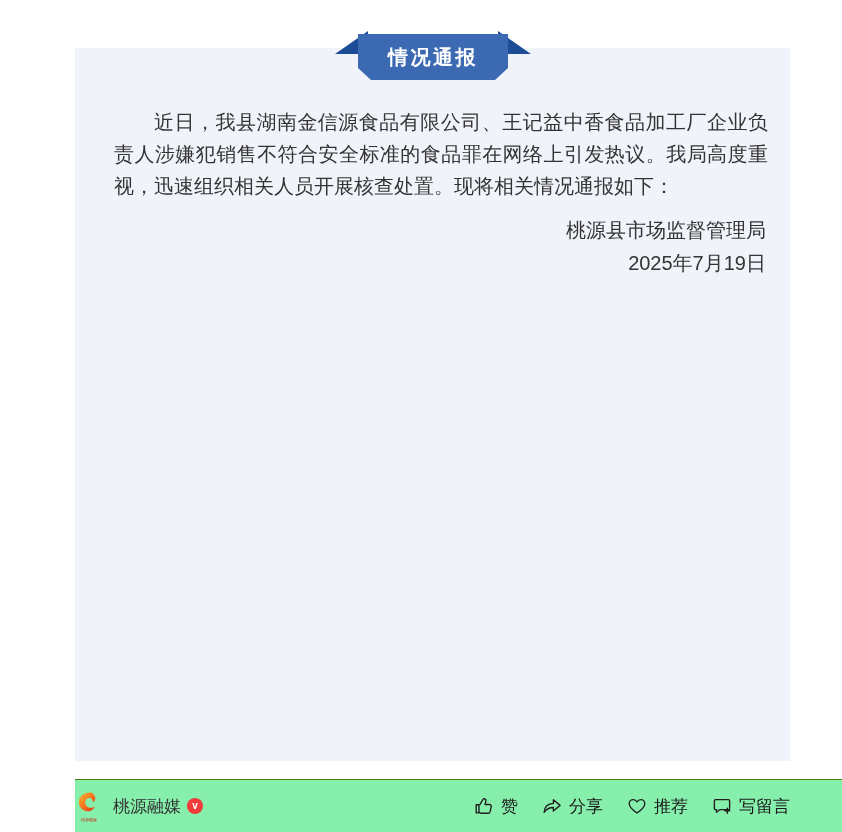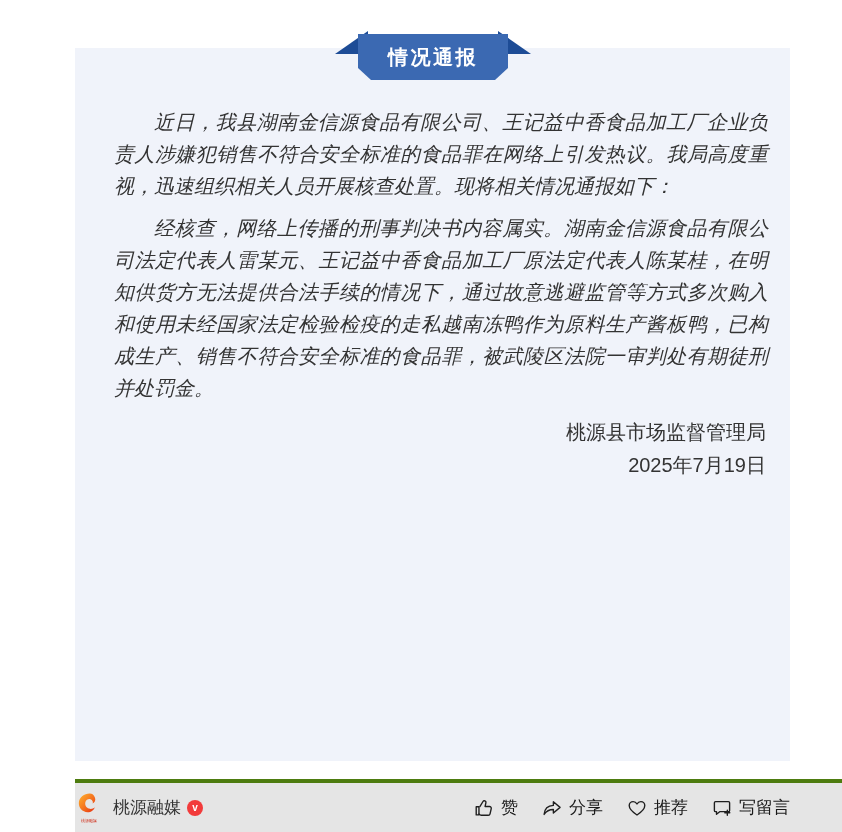--- a/index.html
+++ b/index.html
@@ -52,41 +52,40 @@
   .doc-body{
     padding:58px 22px 0 18px;
   }
   .doc-p{
     margin:0 0 10px 0;
     font-size:20px;
     line-height:32px;
     color:var(--body_text);
     text-align:justify;
     text-indent:2em;
-    font-style:italic;
   }
   .sig-block{
     margin-top:12px;
     text-align:right;
     font-size:20px;
     line-height:33px;
     color:var(--body_text);
     padding-right:2px;
   }
   
   .footer{
     position:absolute;
     left:75px;
     right:0;
     top:779px;
     height:53px;
-    border-top:4px solid #4d7c0f;
-    display:flex;
-    align-items:center;
-    background:#e5e5e5;
+    border-top:1px solid #4d7c0f;
+    display:flex;
+    align-items:center;
+    background:#86efac;
   }
   .account{
     display:flex;
     align-items:center;
     margin-right:auto;
     cursor:pointer;
   }
   .avatar{
     width:28px;
     height:34px;
@@ -155,21 +154,20 @@
 
     <svg class="ribbon" viewBox="0 0 200 52" aria-hidden="true">
       <polygon class="wing" points="35,1 2,24 35,24"></polygon>
       <polygon class="wing" points="165,1 198,24 165,24"></polygon>
       <polygon class="band" points="25,4 175,4 175,38 162,50 38,50 25,38"></polygon>
       <text x="100" y="34" text-anchor="middle">情况通报</text>
     </svg>
 
     <div class="doc-body">
       <p class="doc-p">近日，我县湖南金信源食品有限公司、王记益中香食品加工厂企业负责人涉嫌犯销售不符合安全标准的食品罪在网络上引发热议。我局高度重视，迅速组织相关人员开展核查处置。现将相关情况通报如下：</p>
-      <p class="doc-p">经核查，网络上传播的刑事判决书内容属实。湖南金信源食品有限公司法定代表人雷某元、王记益中香食品加工厂原法定代表人陈某桂，在明知供货方无法提供合法手续的情况下，通过故意逃避监管等方式多次购入和使用未经国家法定检验检疫的走私越南冻鸭作为原料生产酱板鸭，已构成生产、销售不符合安全标准的食品罪，被武陵区法院一审判处有期徒刑并处罚金。</p>
       <div class="sig-block">
         <div>桃源县市场监督管理局</div>
         <div>2025年7月19日</div>
       </div>
     </div>
   </div>
 
   <div class="footer">
 
     <div class="account">

